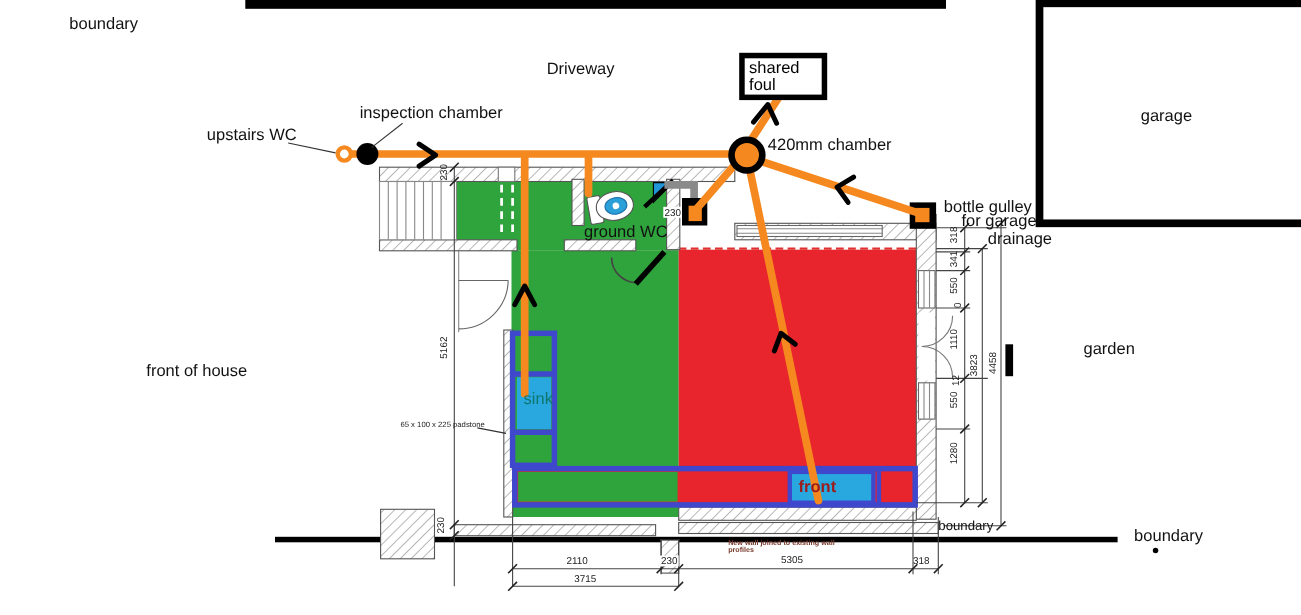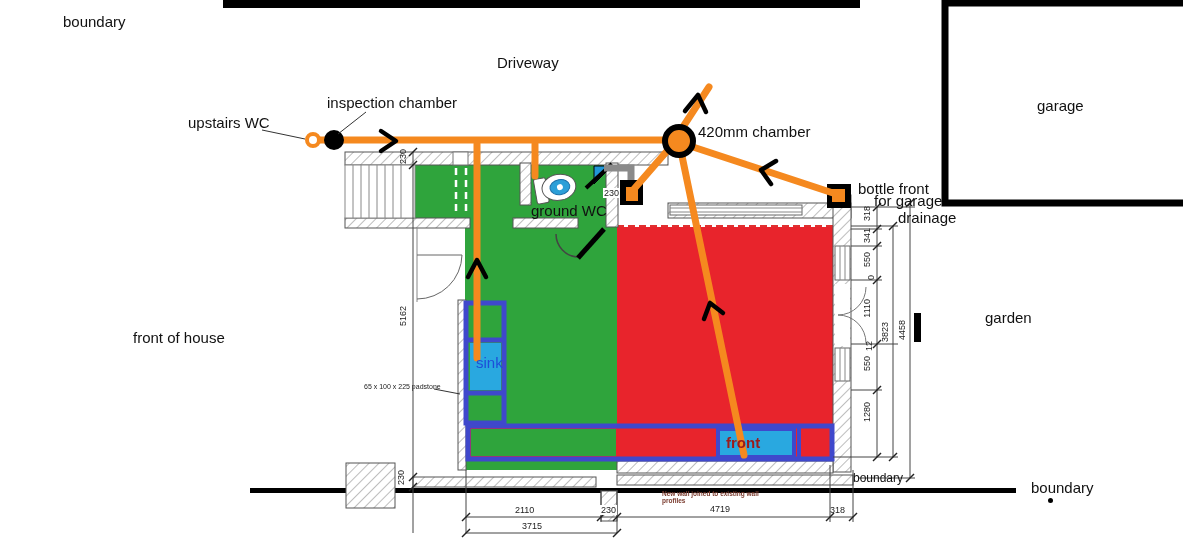--- a/index.html
+++ b/index.html
@@ -7,21 +7,21 @@
          font-family:"Liberation Sans",sans-serif;}
   #plan{position:absolute;left:0;top:0;}
   .lbl{position:absolute;font-size:15px;color:#111;white-space:nowrap;line-height:1.1;}
   .dim{position:absolute;font-size:9px;color:#222;white-space:nowrap;}
   .vtext{writing-mode:vertical-rl;transform:rotate(180deg);}
   .note{position:absolute;font-size:6.5px;color:#7a3b2e;line-height:1.15;font-weight:bold;}
   .tiny{position:absolute;font-size:7px;color:#222;white-space:nowrap;}
   .sharedfoul{position:absolute;left:672px;top:48px;width:66px;height:32px;border:5px solid #000;
               padding:1px 0 0 4px;font-size:15px;line-height:16px;background:#fff;}
   .whitebg{background:#fff;padding:0 1px;}
-  .sinklbl{color:#1d4ed8;}
+  .sinklbl{color:#0f766e;}
   .washerlbl{color:#9c1b1b;font-weight:bold;}
   .dot{position:absolute;width:5px;height:5px;border-radius:50%;background:#000;}
   .smallb{font-size:12px;}
 </style>
 </head>
 <body>
 
 <div id="stage">
 
 <svg id="plan" width="1183" height="559" viewBox="0 0 1183 559">
@@ -191,23 +191,27 @@
         <line x1="906" y1="482" x2="914" y2="474"></line>
   </g>
   <rect x="914" y="313" width="7" height="29" fill="#000"></rect>
 </svg>
 
 <div class="lbl" style="left:63px;top:14px;">boundary</div>
 <div class="lbl" style="left:497px;top:55px;">Driveway</div>
 <div class="lbl" style="left:188px;top:115px;">upstairs WC</div>
 <div class="lbl" style="left:327px;top:95px;">inspection chamber</div>
 
+<div class="sharedfoul">
+  <div>shared</div>
+  <div>foul</div>
+</div>
 
 <div class="lbl" style="left:698px;top:124px;">420mm chamber</div>
-<div class="lbl" style="left:858px;top:181px;">bottle front</div>
+<div class="lbl" style="left:858px;top:181px;">bottle gulley</div>
 <div class="lbl" style="left:874px;top:193px;">for garage</div>
 <div class="lbl" style="left:876px;top:210px;margin-left:22px;">drainage</div>
 <div class="lbl" style="left:1037px;top:98px;">garage</div>
 <div class="lbl" style="left:985px;top:310px;">garden</div>
 <div class="lbl" style="left:133px;top:330px;">front of house</div>
 <div class="lbl" style="left:531px;top:203px;">ground WC</div>
 <div class="lbl sinklbl" style="left:476px;top:355px;">sink</div>
 <div class="lbl washerlbl" style="left:726px;top:435px;">front</div>
 <div class="lbl smallb" style="left:853px;top:472px;">boundary</div>
 <div class="lbl" style="left:1031px;top:480px;">boundary</div>
@@ -219,21 +223,21 @@
   <div>profiles</div>
 </div>
 
 <div class="dim vtext" style="left:398px;top:149px;">230</div>
 <div class="dim vtext" style="left:398px;top:306px;">5162</div>
 <div class="dim vtext" style="left:396px;top:470px;">230</div>
 <div class="dim whitebg" style="left:603px;top:188px;">230</div>
 
 <div class="dim" style="left:515px;top:505px;">2110</div>
 <div class="dim whitebg" style="left:600px;top:505px;">230</div>
-<div class="dim" style="left:710px;top:504px;">4719</div>
+<div class="dim" style="left:710px;top:504px;">5305</div>
 <div class="dim" style="left:830px;top:505px;">318</div>
 <div class="dim" style="left:522px;top:521px;">3715</div>
 
 <div class="dim vtext" style="left:862px;top:206px;">318</div>
 <div class="dim vtext" style="left:862px;top:228px;">341</div>
 <div class="dim vtext" style="left:862px;top:252px;">550</div>
 <div class="dim vtext" style="left:866px;top:275px;">0</div>
 <div class="dim vtext" style="left:862px;top:299px;">1110</div>
 <div class="dim vtext" style="left:864px;top:341px;">12</div>
 <div class="dim vtext" style="left:862px;top:356px;">550</div>

